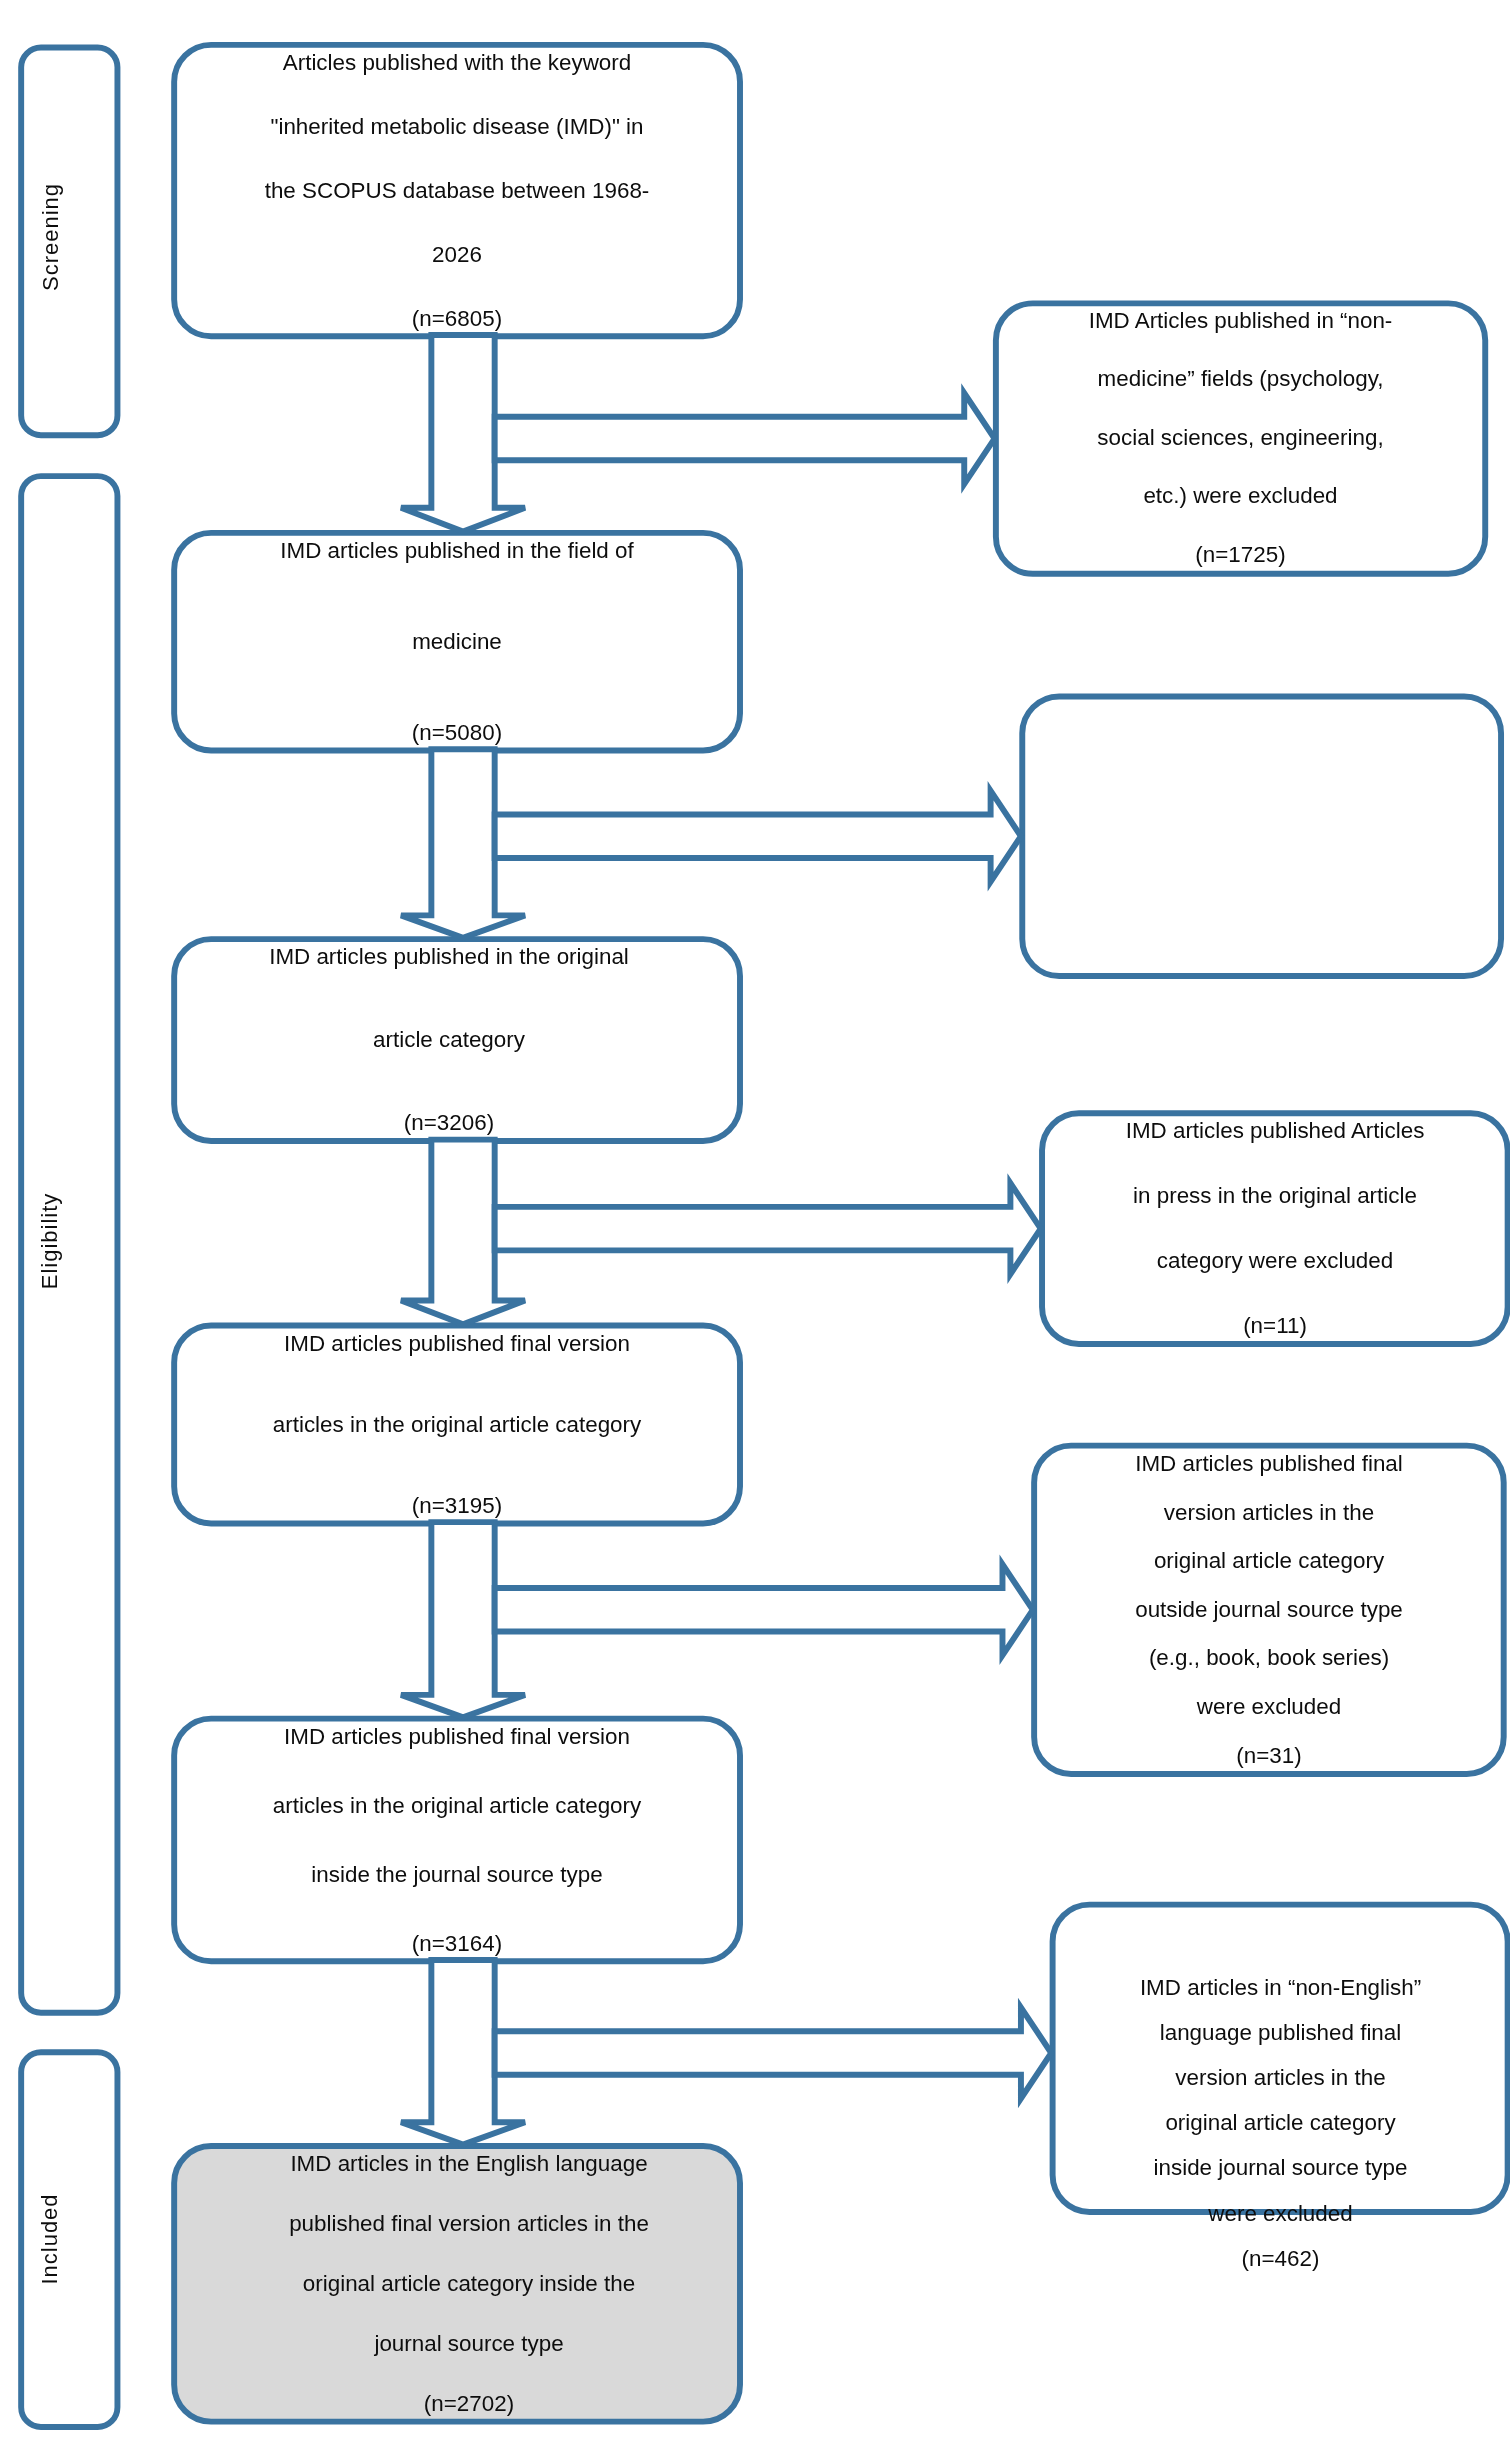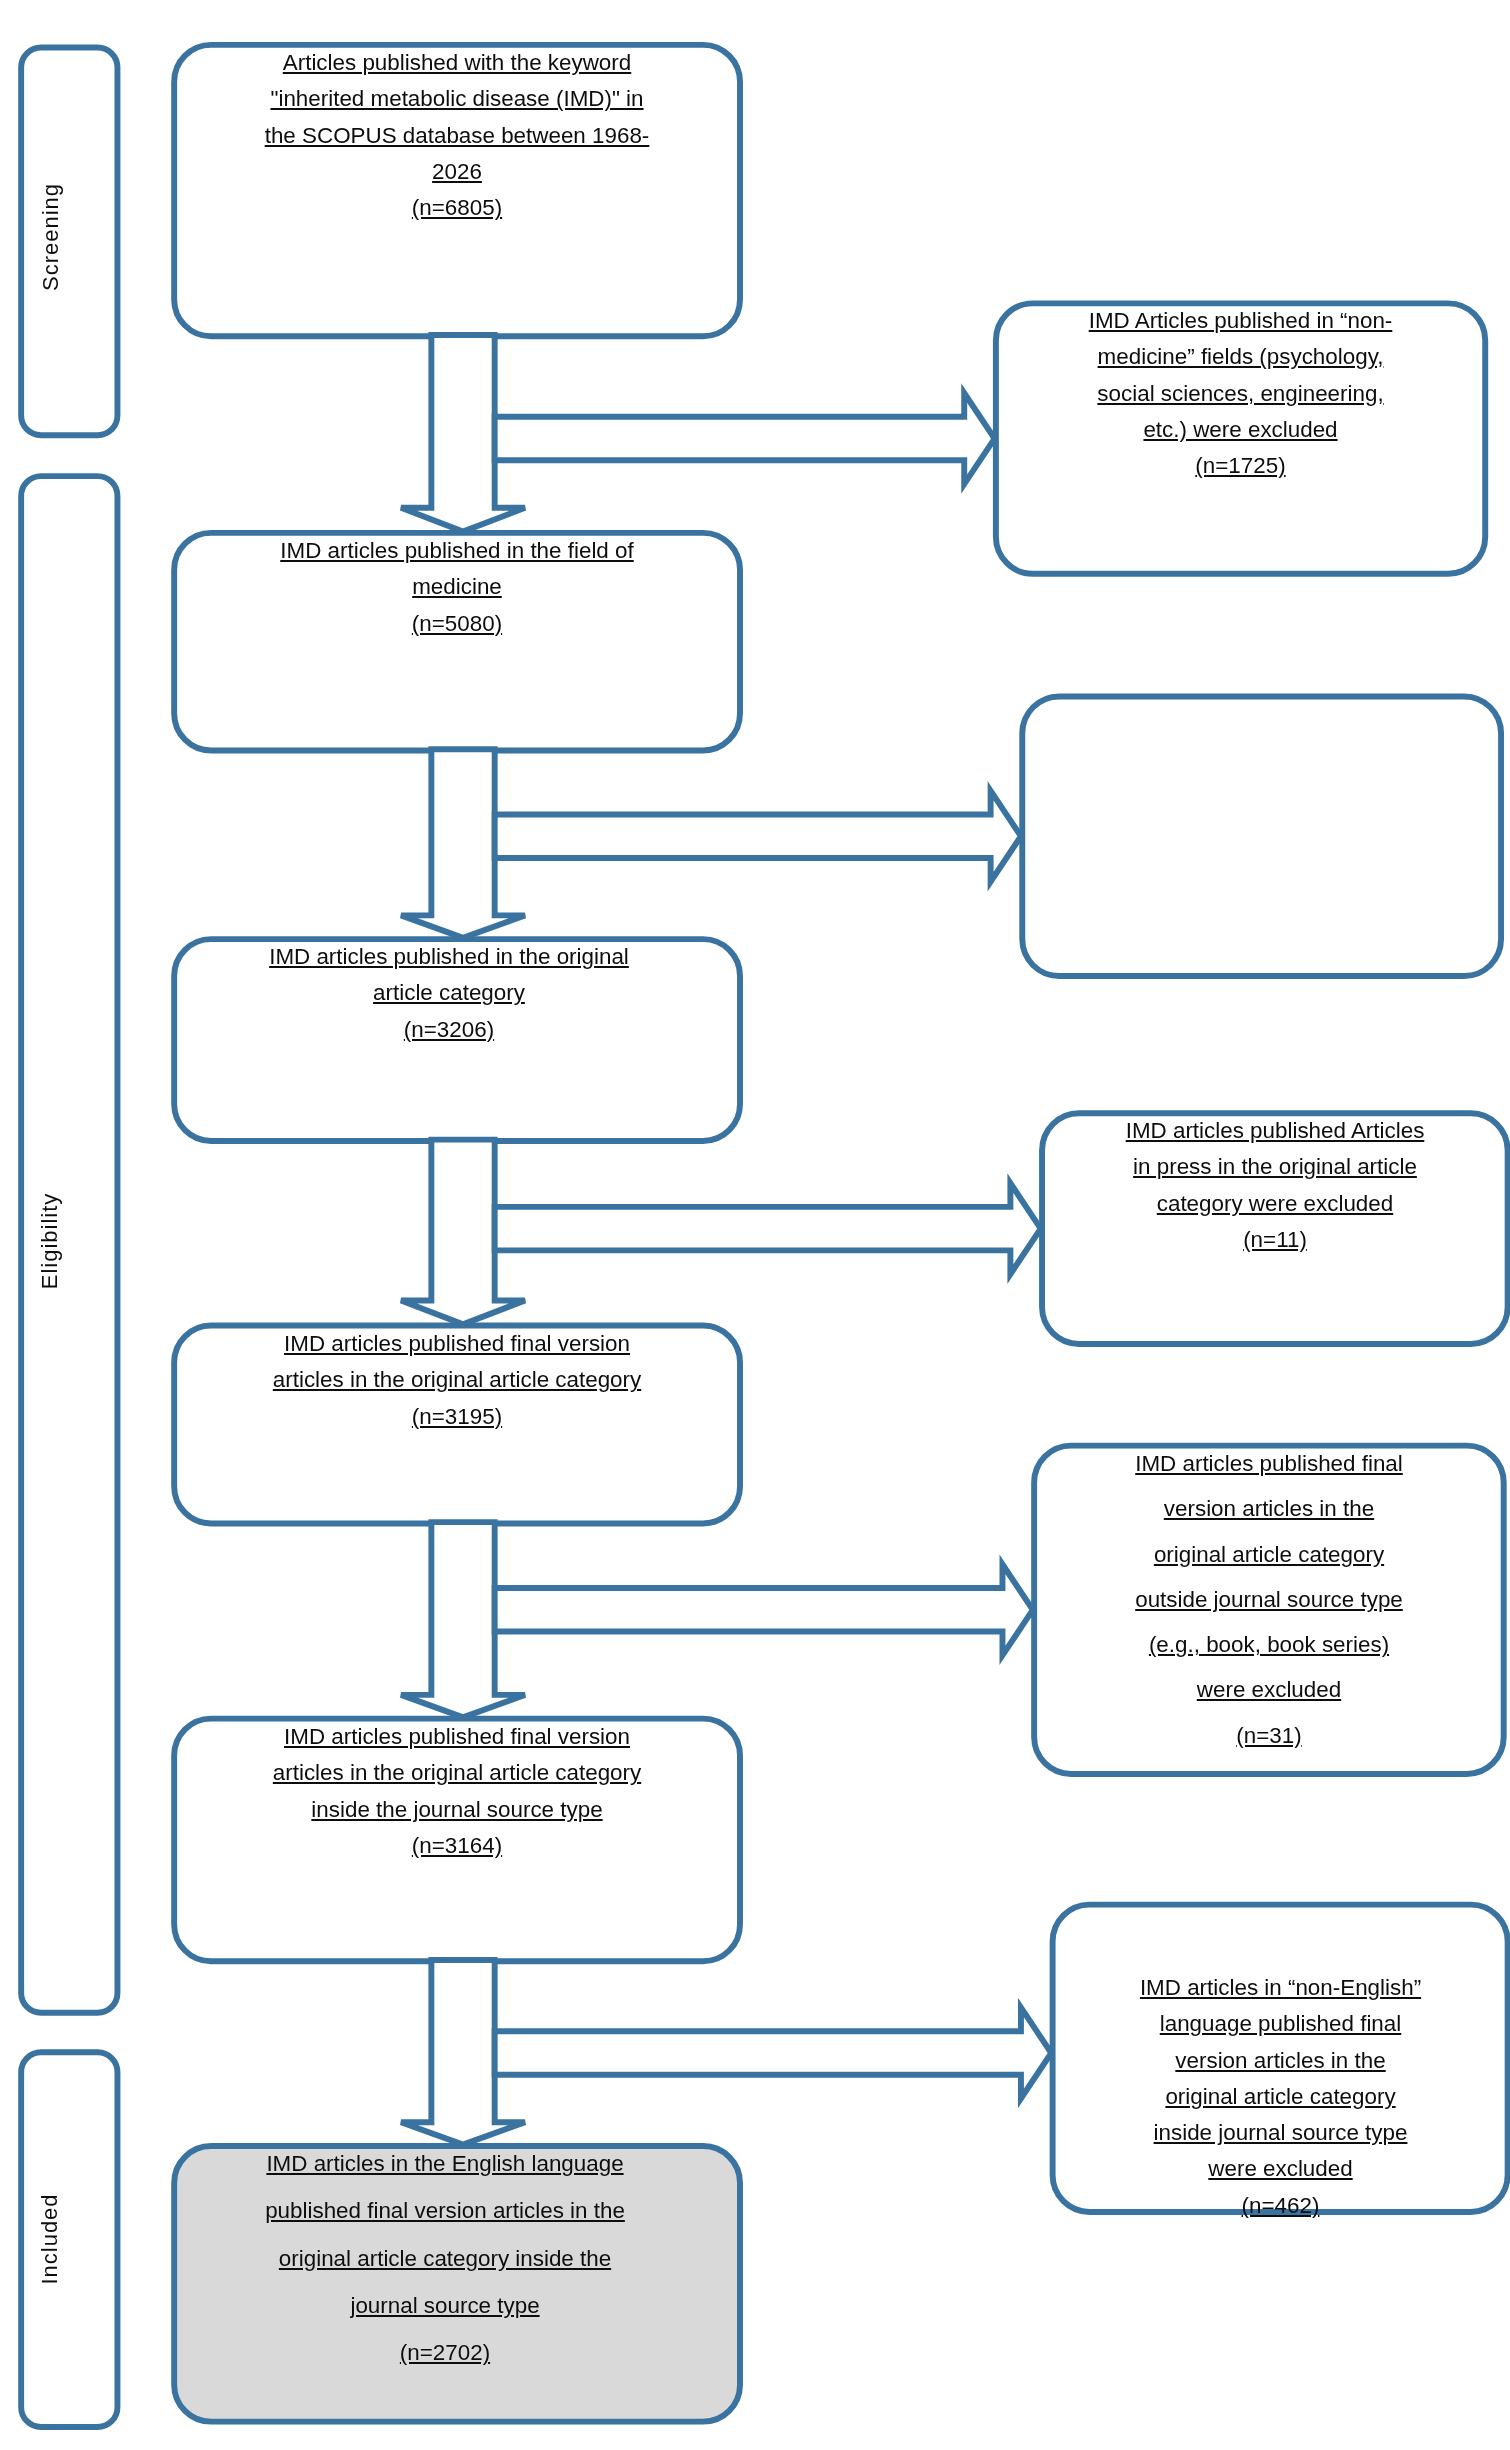--- a/index.html
+++ b/index.html
@@ -4,30 +4,29 @@
 <style>
   html,body{margin:0;padding:0;background:#ffffff;}
   body{width:1511px;height:2450px;font-family:"Liberation Sans",sans-serif;}
   #diagram{position:relative;width:1511px;height:2450px;overflow:hidden;background:#fff;}
   svg.layer{position:absolute;left:0;top:0;width:1511px;height:2450px;}
   .boxtext{
     position:absolute;
     display:flex;
     flex-direction:column;
     align-items:center;
-    justify-content:flex-start;
+    justify-content:space-between;
     text-align:center;
     color:#0d0d0d;
     font-family:"Liberation Sans",sans-serif;
     font-size:22.4px;
     line-height:1.62;
     box-sizing:border-box;
     padding:0 17px;
     pointer-events:none;
-    text-decoration:underline;
   }
   .boxtext span{display:block;white-space:nowrap;}
   .stagelabel{
     position:absolute;
     display:flex;align-items:center;justify-content:center;
     color:#0d0d0d;
     font-family:"Liberation Sans",sans-serif;
     font-size:22px;
     letter-spacing:1px;
     white-space:nowrap;
@@ -124,21 +123,21 @@
     <span>(n=3195)</span>
   </div>
 
   <div class="boxtext" style="left:174px;top:1719px;width:566px;height:243px;">
     <span>IMD articles published final version</span>
     <span>articles in the original article category</span>
     <span>inside the journal source type</span>
     <span>(n=3164)</span>
   </div>
 
-  <div class="boxtext" style="left:162px;top:2146px;width:566px;height:276px;gap:11px;">
+  <div class="boxtext" style="left:186px;top:2146px;width:566px;height:276px;gap:11px;">
     <span>IMD articles in the English language</span>
     <span>published final version articles in the</span>
     <span>original article category inside the</span>
     <span>journal source type</span>
     <span>(n=2702)</span>
   </div>
 
   <div class="boxtext" style="left:996px;top:303px;width:489px;height:270px;">
     <span>IMD Articles published in “non-</span>
     <span>medicine” fields (psychology,</span>

